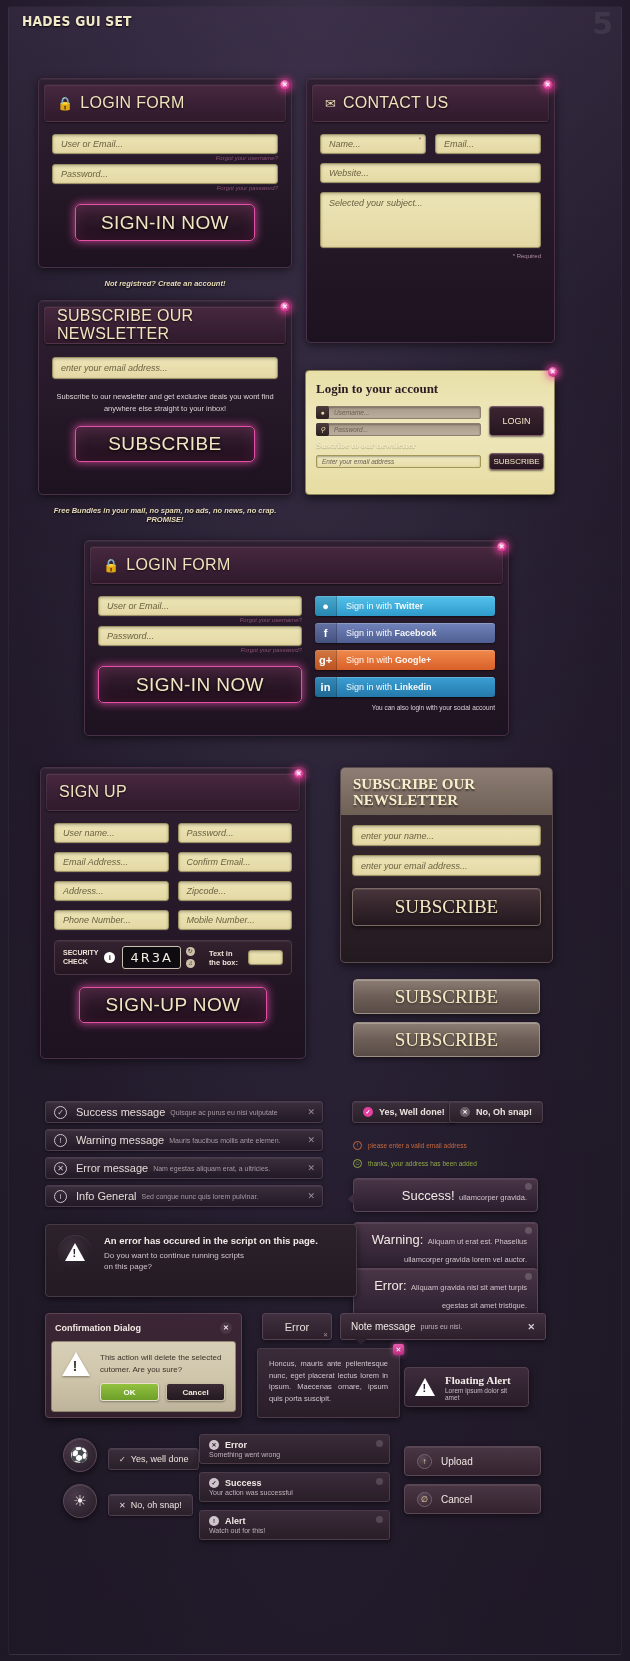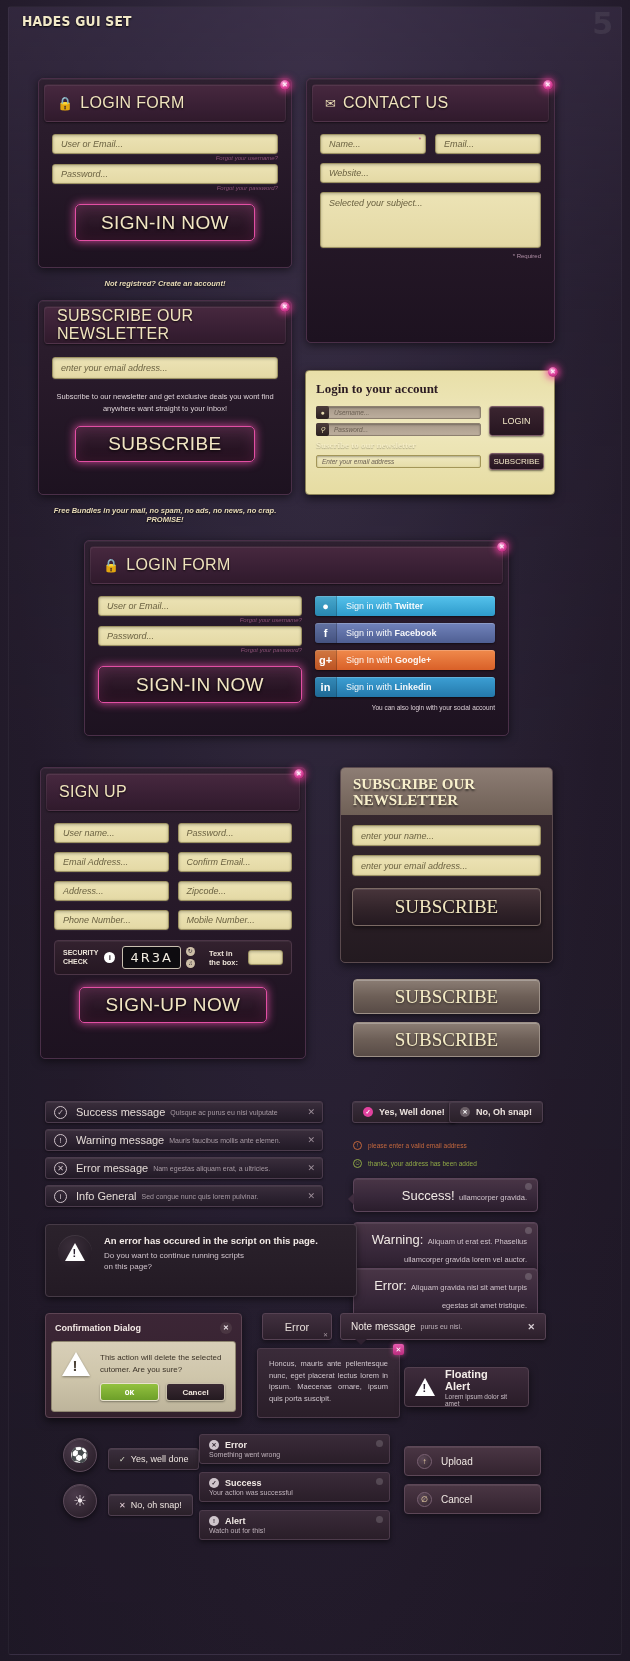--- a/index.html
+++ b/index.html
@@ -361,21 +361,20 @@
     content: '!'; position: absolute; left: -3.5px; top: 7px;
     color: #4a4136; font-size: 15px; font-weight: bold; line-height: 14px;
   }
   .ok-btn {
     background: linear-gradient(180deg, #93c13f 0%, #6d9f29 100%);
     border: 1px solid #e8e2cd; border-radius: 3px;
     color: #fff; font-size: 8px; font-weight: bold;
     display:flex; align-items:center; justify-content:center;
     height: 18px; flex: 1; margin-right: 7px; cursor: pointer;
     box-shadow: 0 1px 2px rgba(0,0,0,0.35);
-    font-family: Liberation Mono, monospace;
   }
   .cancel-btn {
     background: linear-gradient(180deg, #3a2a33 0%, #241a20 100%);
     border: 1px solid #c9c0aa; border-radius: 3px;
     color: #f0e7dd; font-size: 8px; font-weight: bold;
     display:flex; align-items:center; justify-content:center;
     height: 18px; flex: 1; cursor: pointer;
     box-shadow: 0 1px 2px rgba(0,0,0,0.35);
   }
 
@@ -540,21 +539,21 @@
 
   <div class="panel" style="left:38px; top:300px; width:254px; height:195px;">
     <div class="hdr-bar" style="height:38px;">
       <span class="hdr-title-txt">SUBSCRIBE OUR NEWSLETTER</span>
       <span class="close-dot">✕</span>
     </div>
     <div class="panel-body" style="padding:13px 13px;">
       <div class="fld" style="height:22px;">
         <span>enter your email address...</span>
       </div>
-      <div style="color:#ded3d8;font-size:7.5px;text-align:center;line-height:1.6;margin-top:12px;padding:0 4px;">Subscribe to our newsletter and get exclusive deals you wont find anywhere want straight to your inbox!</div>
+      <div style="color:#ded3d8;font-size:7.5px;text-align:center;line-height:1.6;margin-top:12px;padding:0 4px;">Subscribe to our newsletter and get exclusive deals you wont find anywhere else straight to your inbox!</div>
       <div class="neon-btn" style="height:36px; margin:11px 23px 0 23px;">SUBSCRIBE</div>
     </div>
   </div>
   <div class="caption" style="left:38px; top:506px; width:254px;">Free Bundles in your mail, no spam, no ads, no news, no crap. PROMISE!</div>
 
   <div class="cream-panel" style="left:305px; top:370px; width:250px; height:125px;">
     <span class="close-dot" style="right:-4px; top:-4px; position:absolute;">✕</span>
     <h3>Login to your account</h3>
     <div style="display:flex; gap:8px;">
       <div style="flex:1;">
@@ -793,21 +792,21 @@
   </div>
 
   <div class="para-box" style="left:257px; top:1348px; width:143px; height:70px;">
     <span class="pink-x">✕</span>
     <span>Honcus, mauris ante pellentesque nunc, eget placerat lectus lorem in ipsum. Maecenas ornare, ipsum quis porta suscipit.</span>
   </div>
 
   <div class="float-alert" style="left:404px; top:1367px; width:125px; height:40px;">
     <span class="tri" style="margin-right:10px;"></span>
     <div>
-      <div style="color:#f3ece8;font-size:11px;font-weight:bold;">Floating Alert</div>
+      <div style="color:#f3ece8;font-size:11px;font-weight:bold;font-family:Liberation Serif, serif;">Floating Alert</div>
       <div style="color:#c6bac2;font-size:6.5px;margin-top:1px;">Lorem ipsum dolor sit amet</div>
     </div>
   </div>
 
   <div class="ico-circle" style="left:63px; top:1438px;">
     <span style="color:#efe6ea;font-size:15px;">⚽</span>
   </div>
   <div class="ico-circle" style="left:63px; top:1484px;">
     <span style="color:#efe6ea;font-size:15px;">☀</span>
   </div>

